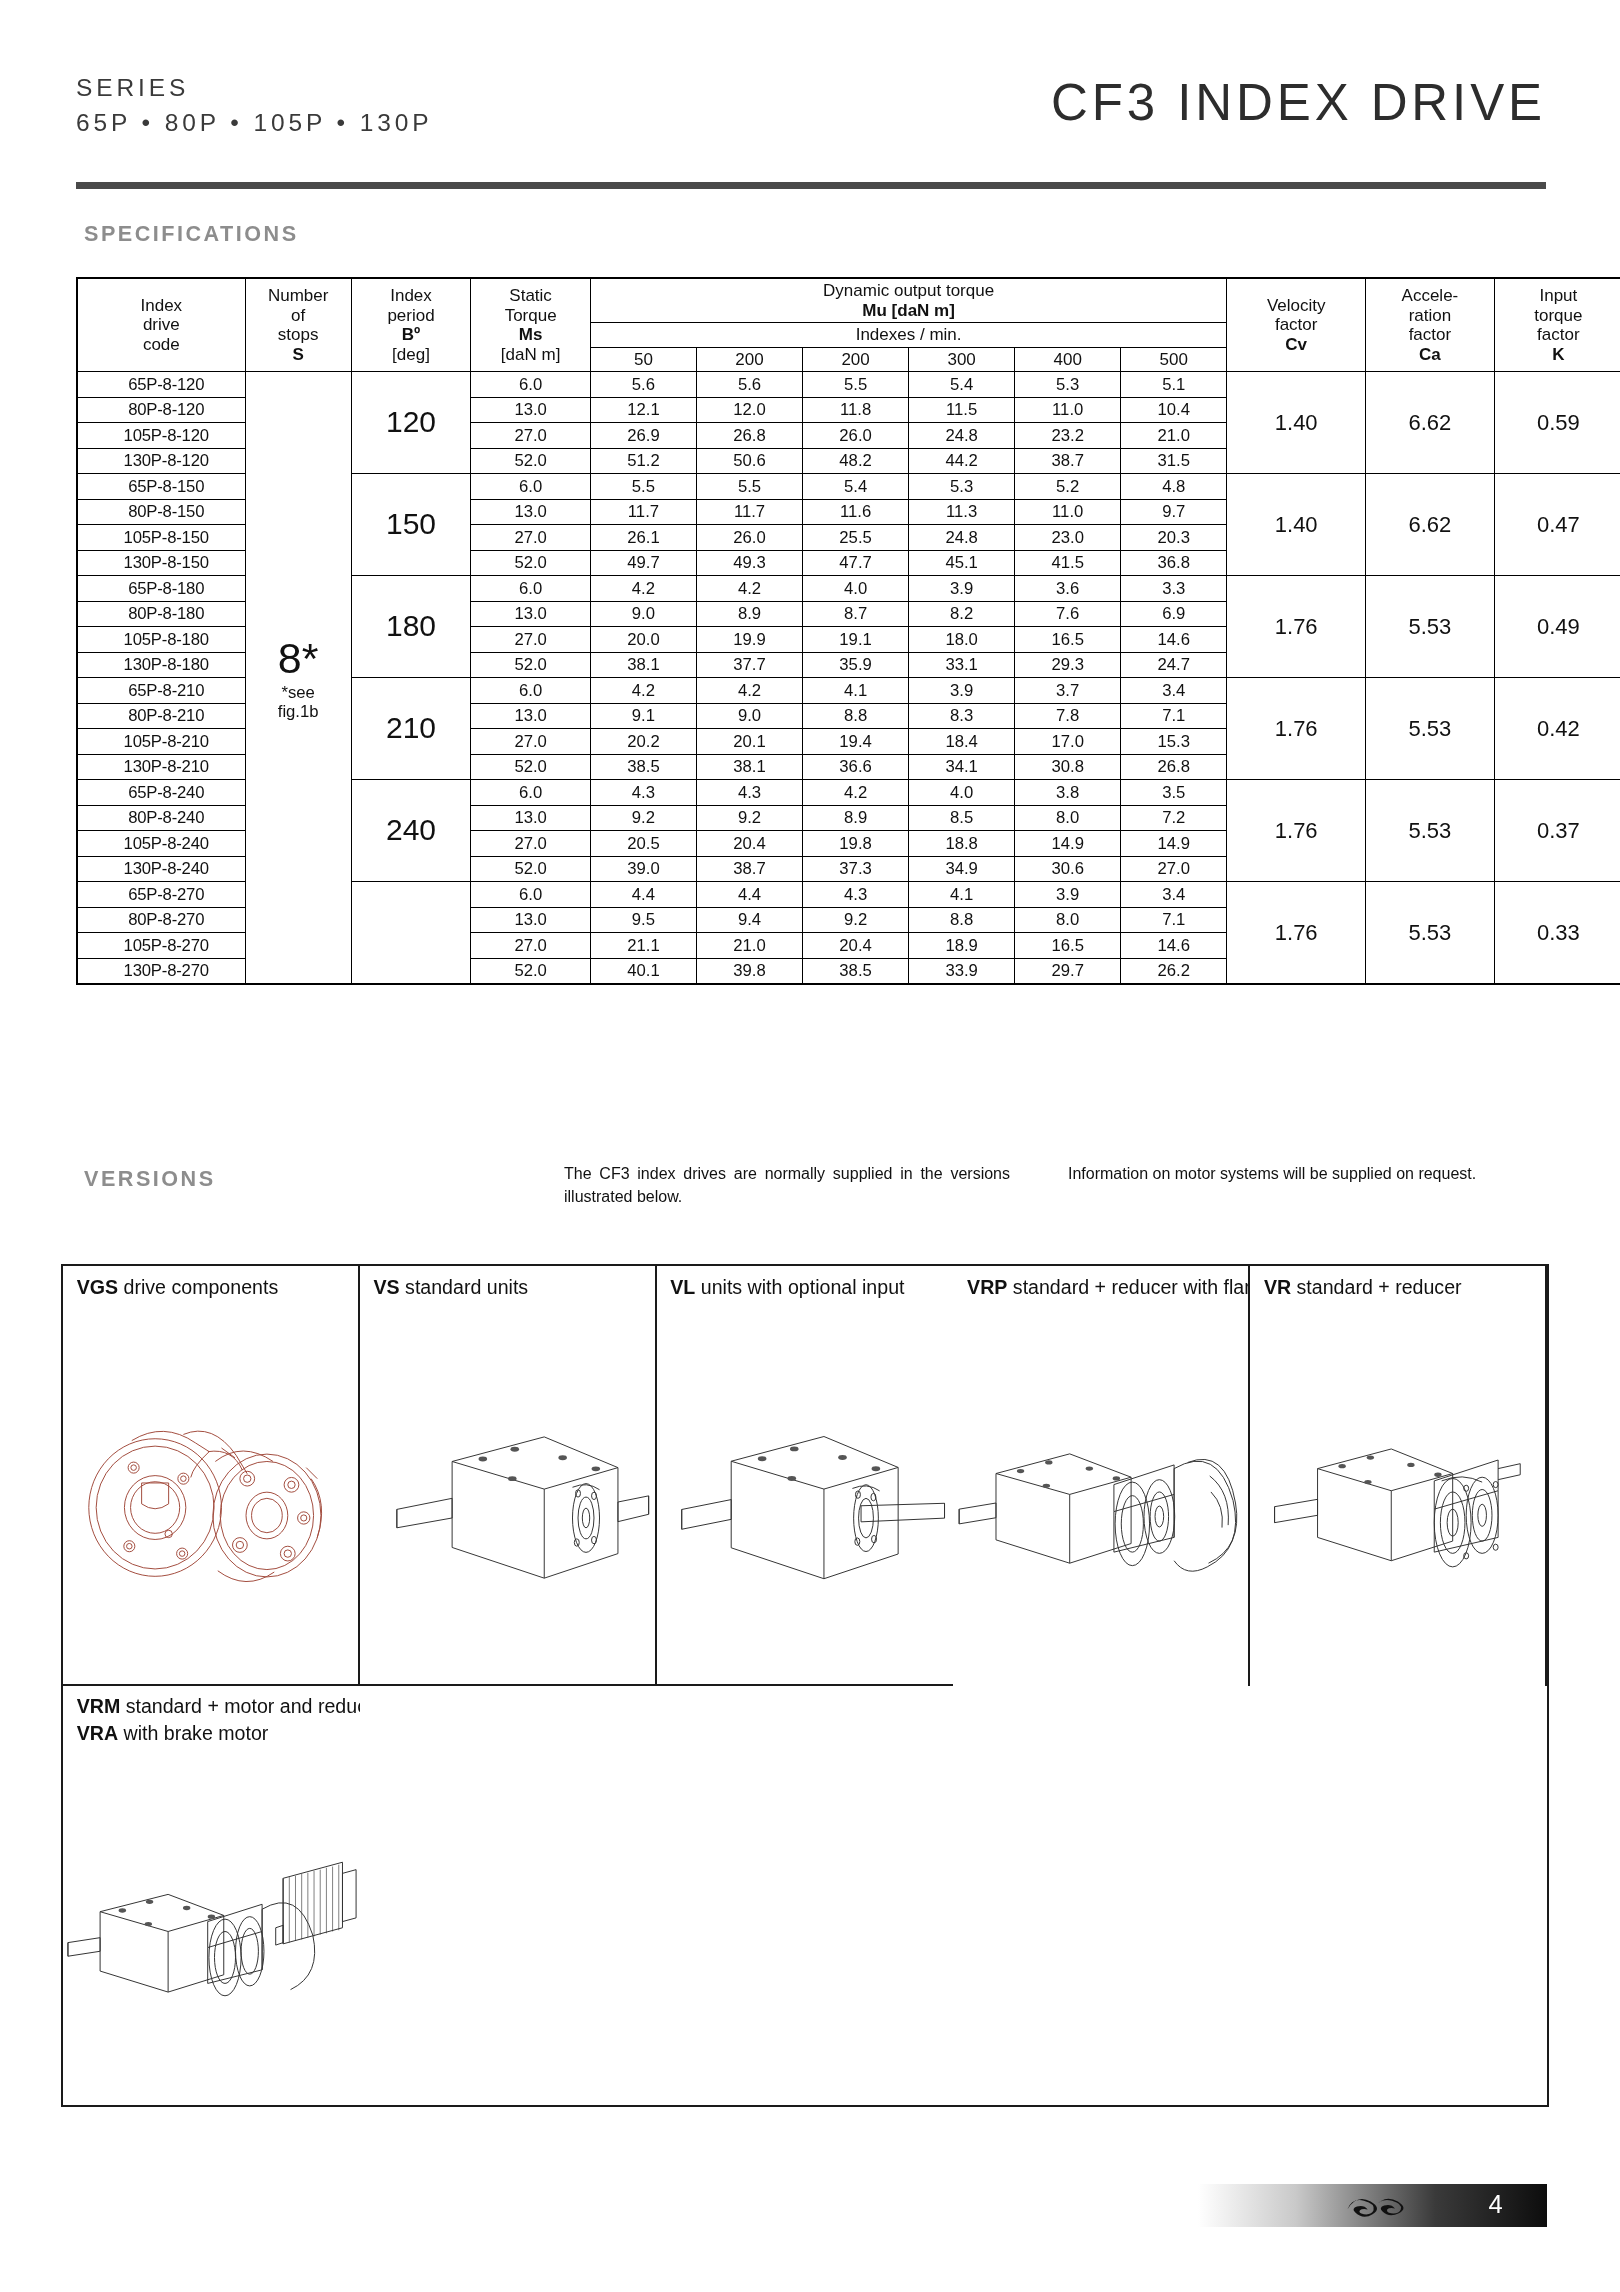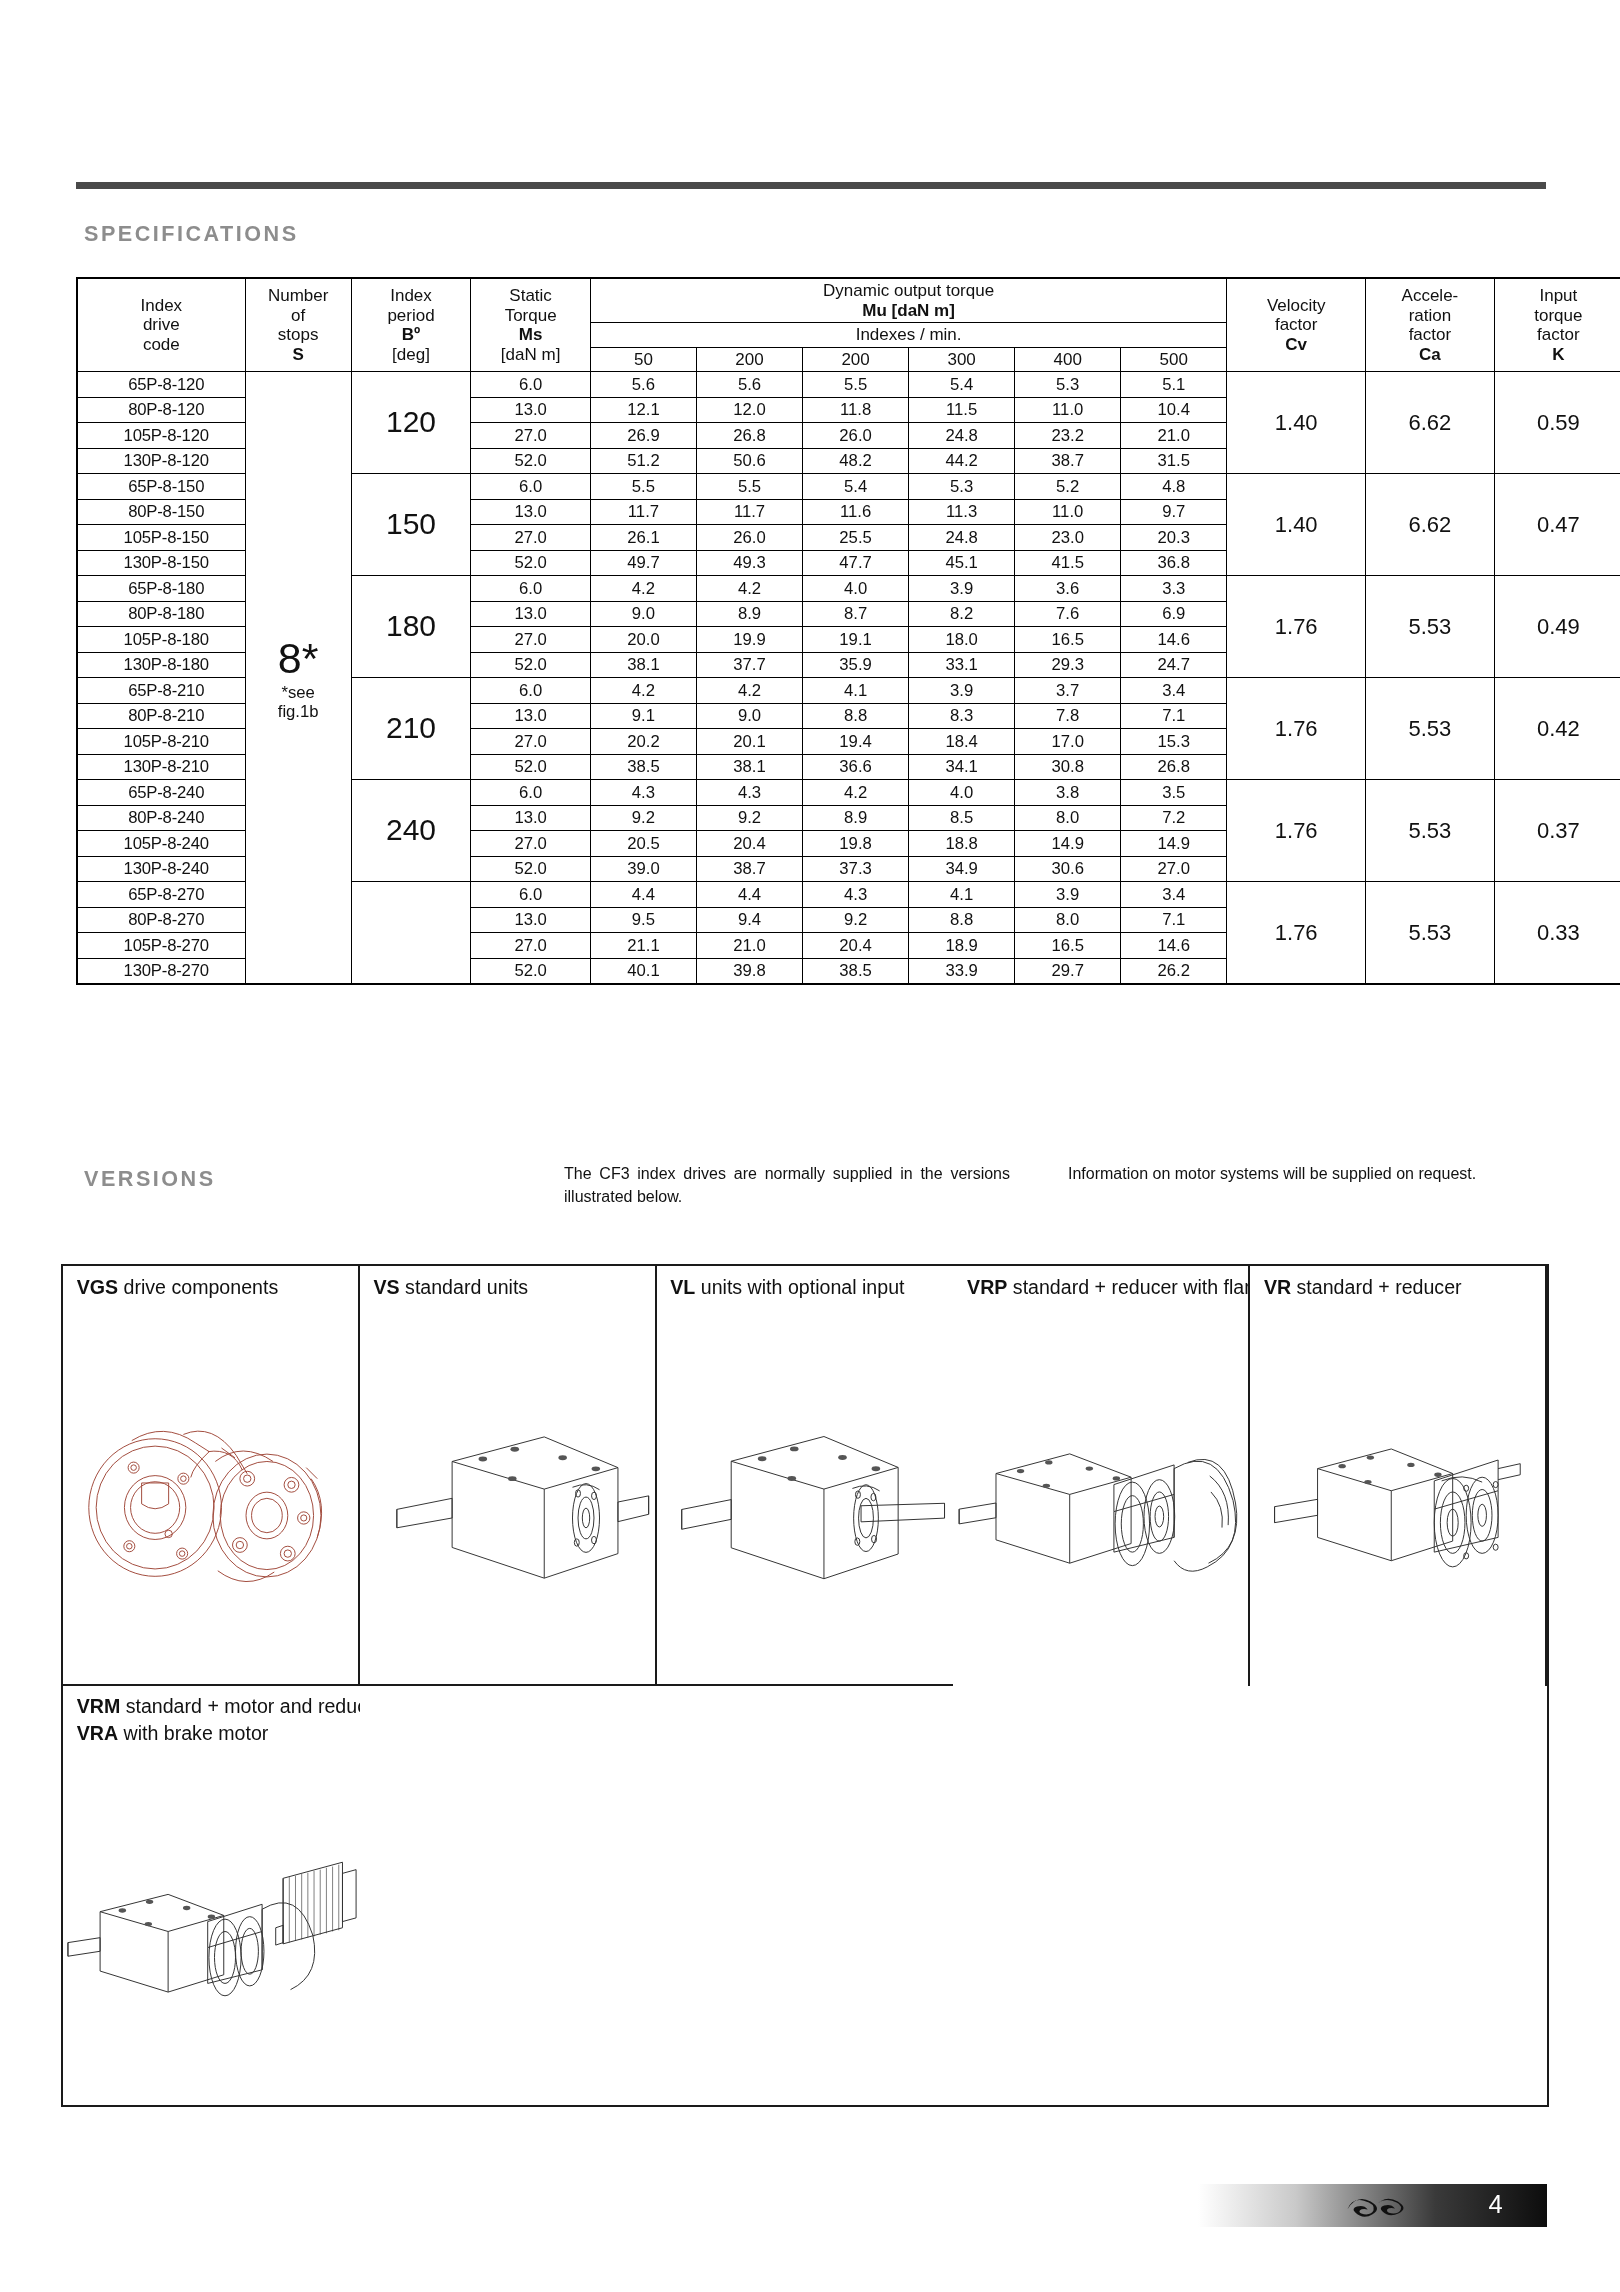--- a/index.html
+++ b/index.html
@@ -170,20 +170,27 @@
     font-size: 25.5px;
     color: #ffffff;
     font-weight: normal;
   }
 </style>
 </head>
 <body>
 
 <div class="page">
 
+  <div class="header">
+    <div class="series-block">
+      <div class="series-line1">SERIES</div>
+      <div class="series-line2">65P • 80P • 105P • 130P</div>
+    </div>
+    <div class="main-title">CF3  INDEX  DRIVE</div>
+  </div>
   <div class="header-rule"></div>
 
   <div class="section-head" id="spec-head">SPECIFICATIONS</div>
 
   <div class="spec-wrap">
     <table class="spec">
       <colgroup>
         <col style="width:149px">
         <col style="width:94px">
         <col style="width:106px">

